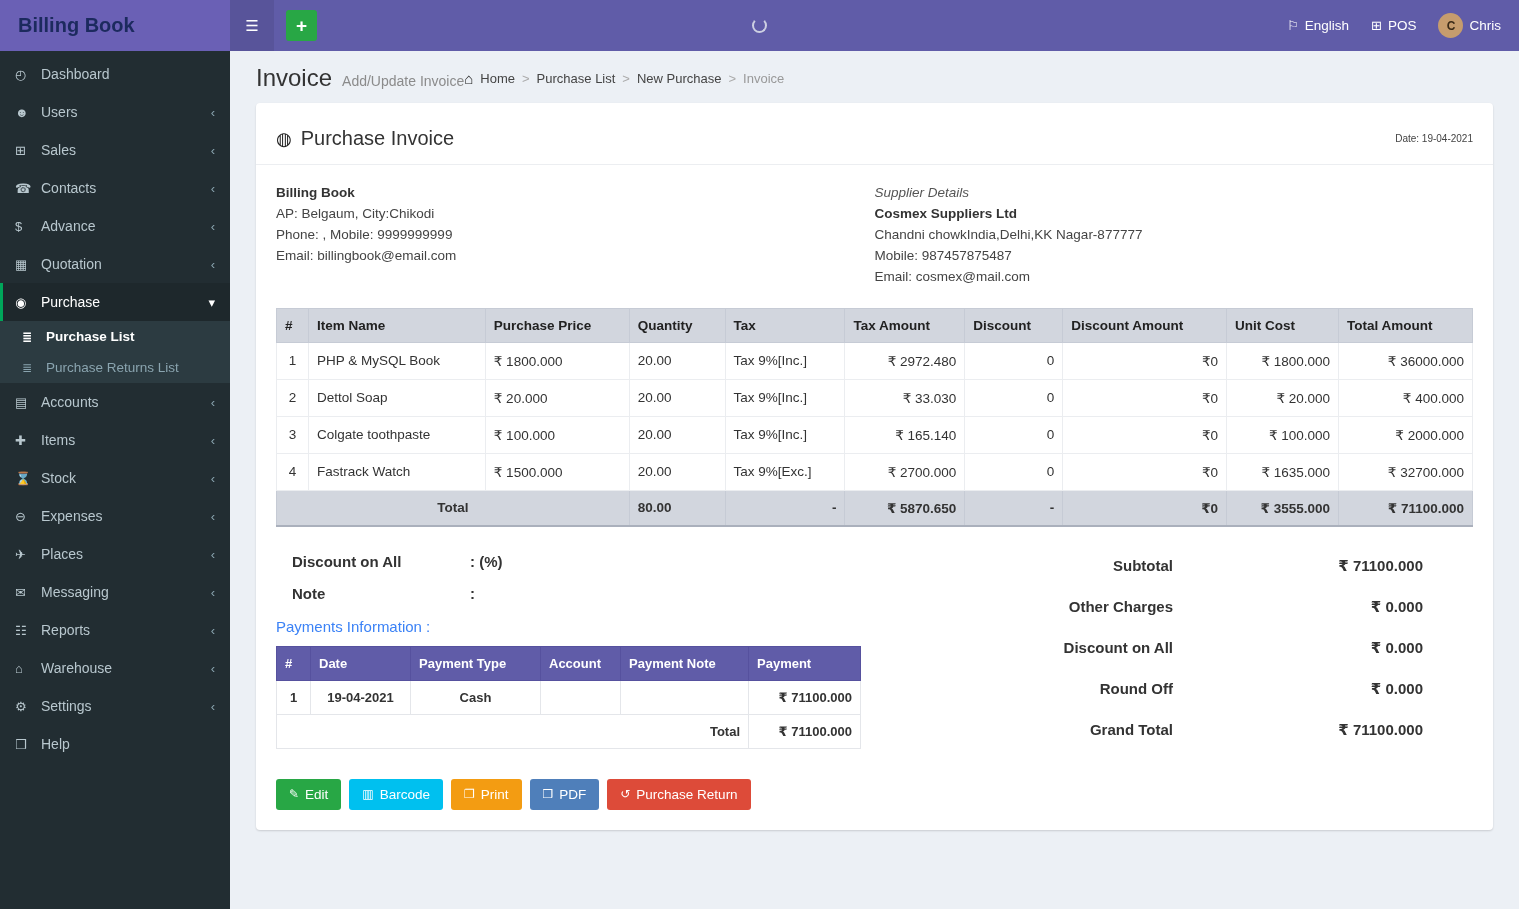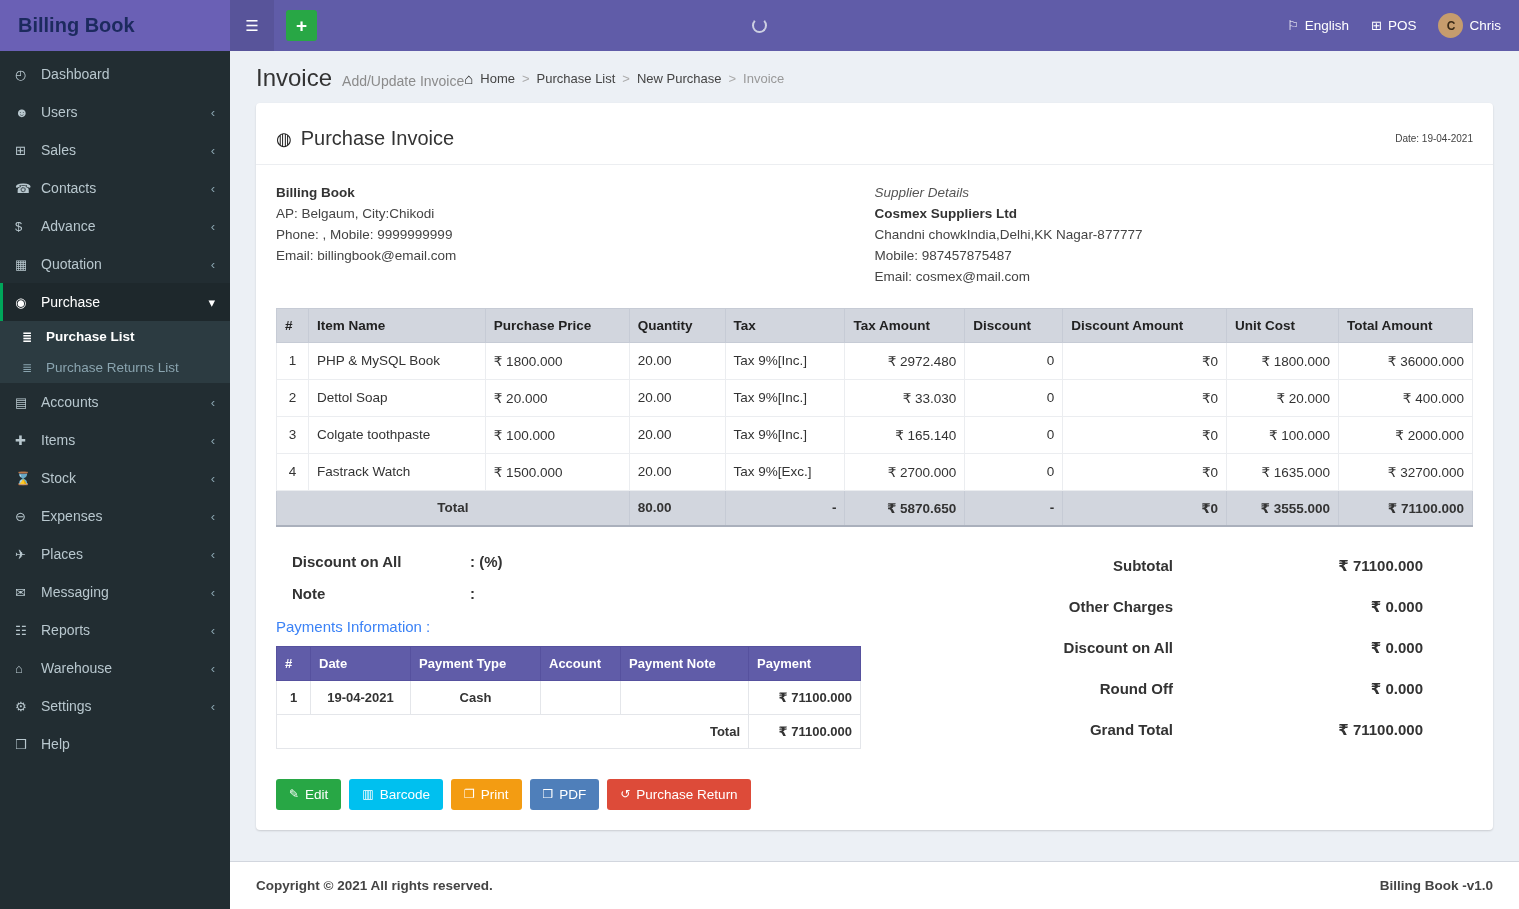--- a/index.html
+++ b/index.html
@@ -449,18 +449,14 @@
               <div class="sum-value">₹ 0.000</div>
             </div>
             <div class="sum-row">
               <div class="sum-label">Grand Total</div>
               <div class="sum-value">₹ 71100.000</div>
             </div>
           </div>
       </div>
     </section>
 
-    <footer class="footer">
-      <span>Copyright © 2021 All rights reserved.</span>
-      <span>Billing Book -v1.0</span>
-    </footer>
   </main>
 </div>
 
 </body></html>

